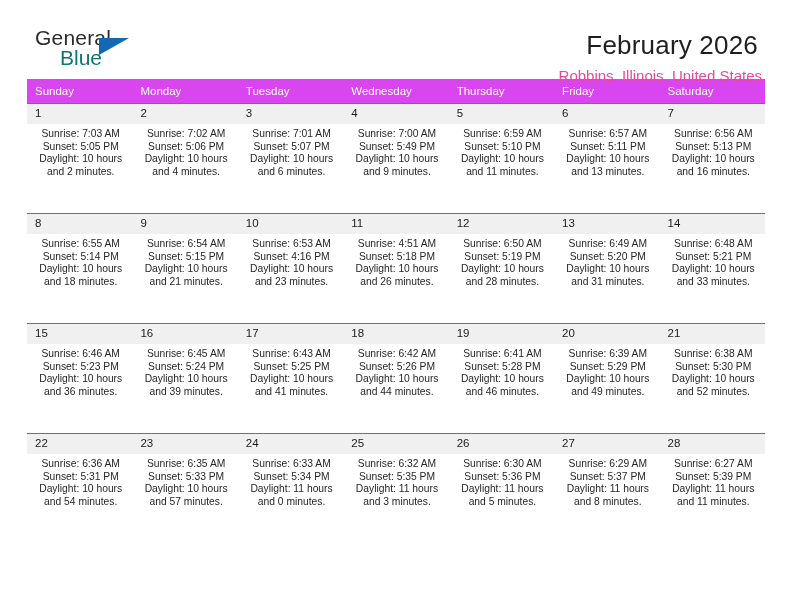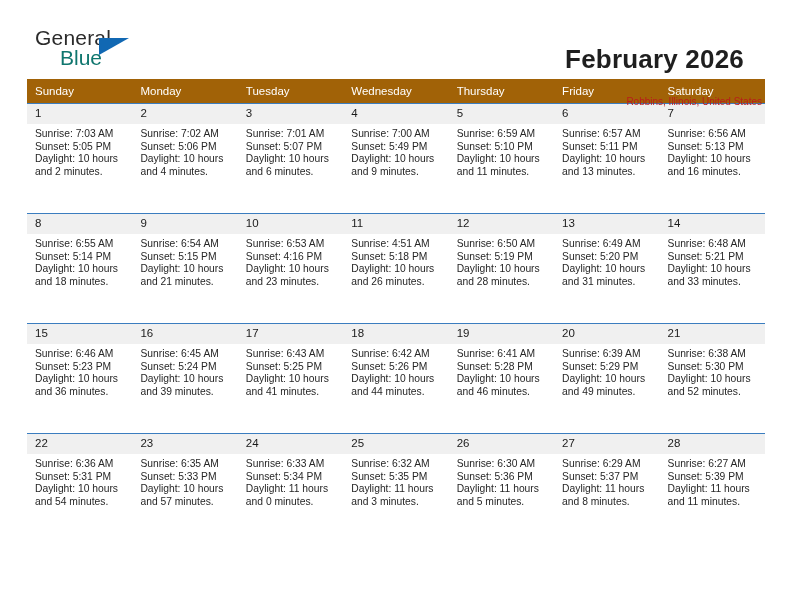--- a/index.html
+++ b/index.html
@@ -61,43 +61,43 @@
     height: 0;
     border-left: 30px solid #1168b3;
     border-bottom: 17px solid transparent;
   }
   .title-block {
     text-align: right;
     padding-right: 3px;
   }
   .cal-title {
     font-size: 26px;
-    font-weight: bold;
+    font-weight: normal;
     color: #1f1f1f;
     line-height: 30px;
-    margin: 18px;
+    margin: 4px;
     letter-spacing: .2px;
   }
   .cal-subtitle {
-    font-size: 10px;
-    color: #b91c1c;
+    font-size: 15px;
+    color: #ec4899;
     line-height: 20px;
     margin: 6px 0 0 0;
     font-weight: normal;
   }
 
   
   .calendar {
     width: 738px;
     border-collapse: collapse;
     table-layout: fixed;
     margin-top: 7px;
   }
   .calendar th {
-    background: #a16207;
+    background: #d946ef;
     color: #ffffff;
     font-weight: normal;
     font-size: 11.5px;
     text-align: left;
     padding: 5px 0 5px 8px;
     line-height: 14px;
     border: none;
   }
   .calendar td {
     vertical-align: top;
@@ -115,20 +115,21 @@
     font-size: 11.5px;
     color: #1a1a1a;
     padding: 3px 0 4px 8px;
     line-height: 13px;
   }
   .details {
     padding: 4px 6px 0 8px;
     font-size: 10.3px;
     line-height: 12.6px;
     color: #262626;
+    text-align: center;
   }
   .details div {
     white-space: normal;
   }
 </style>
 </head>
 <body>
 
 <div class="page">
 

